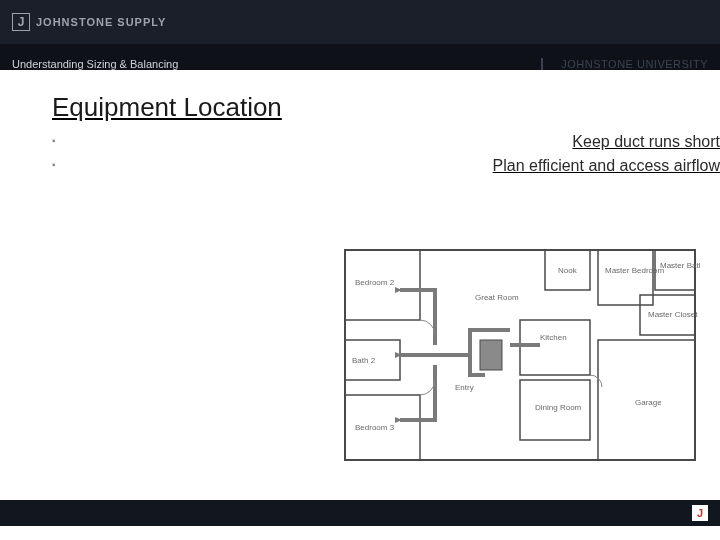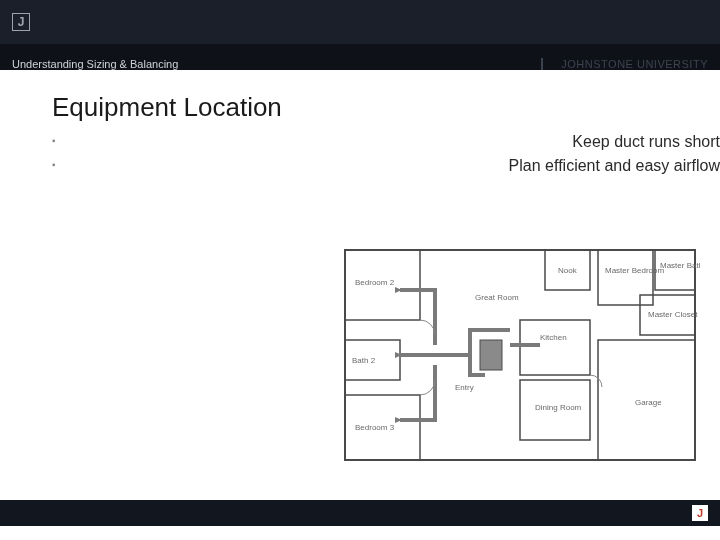--- a/index.html
+++ b/index.html
@@ -52,20 +52,21 @@
   }
   .sub-right {
     color: #3c4350;
     font-size: 11px;
     letter-spacing: 0.5px;
     border-left: 2px solid #3c4350;
     padding-left: 18px;
   }
   .content {
     padding: 22px 0 0 52px;
+    text-decoration: underline;
   }
   .title {
     font-size: 26px;
     font-weight: 400;
     color: #1a1a1a;
     margin-bottom: 10px;
   }
   .subtitle {
     font-size: 17px;
     color: #2a2a2a;
@@ -125,32 +126,33 @@
     font-size: 11px;
     color: #c0392b;
     font-weight: bold;
   }
 </style>
 </head>
 <body>
 
 <div class="top-bar">
   <div class="logo-mark">J</div>
+  <div class="logo-text">JOHNSTONE SUPPLY</div>
 </div>
 
 <div class="sub-bar">
   <div class="sub-left">Understanding Sizing &amp; Balancing</div>
   <div class="sub-right">JOHNSTONE UNIVERSITY</div>
 </div>
 
 <div class="content">
   <h1 class="title">Equipment Location</h1>
   <ul class="bullets">
     <li>Keep duct runs short</li>
-    <li>Plan efficient and easy airflow</li>
+    <li>Plan efficient and access airflow</li>
   </ul>
 </div>
 
 <div class="floorplan">
   <svg viewBox="0 0 360 235">
 
     <rect x="5" y="5" width="350" height="210" fill="none" stroke="#4a4a4a" stroke-width="2"></rect>
 
     <rect x="5" y="5" width="75" height="70" fill="none" stroke="#4a4a4a" stroke-width="1.5"></rect>
     <text x="15" y="40" class="room-label">Bedroom 2</text>

